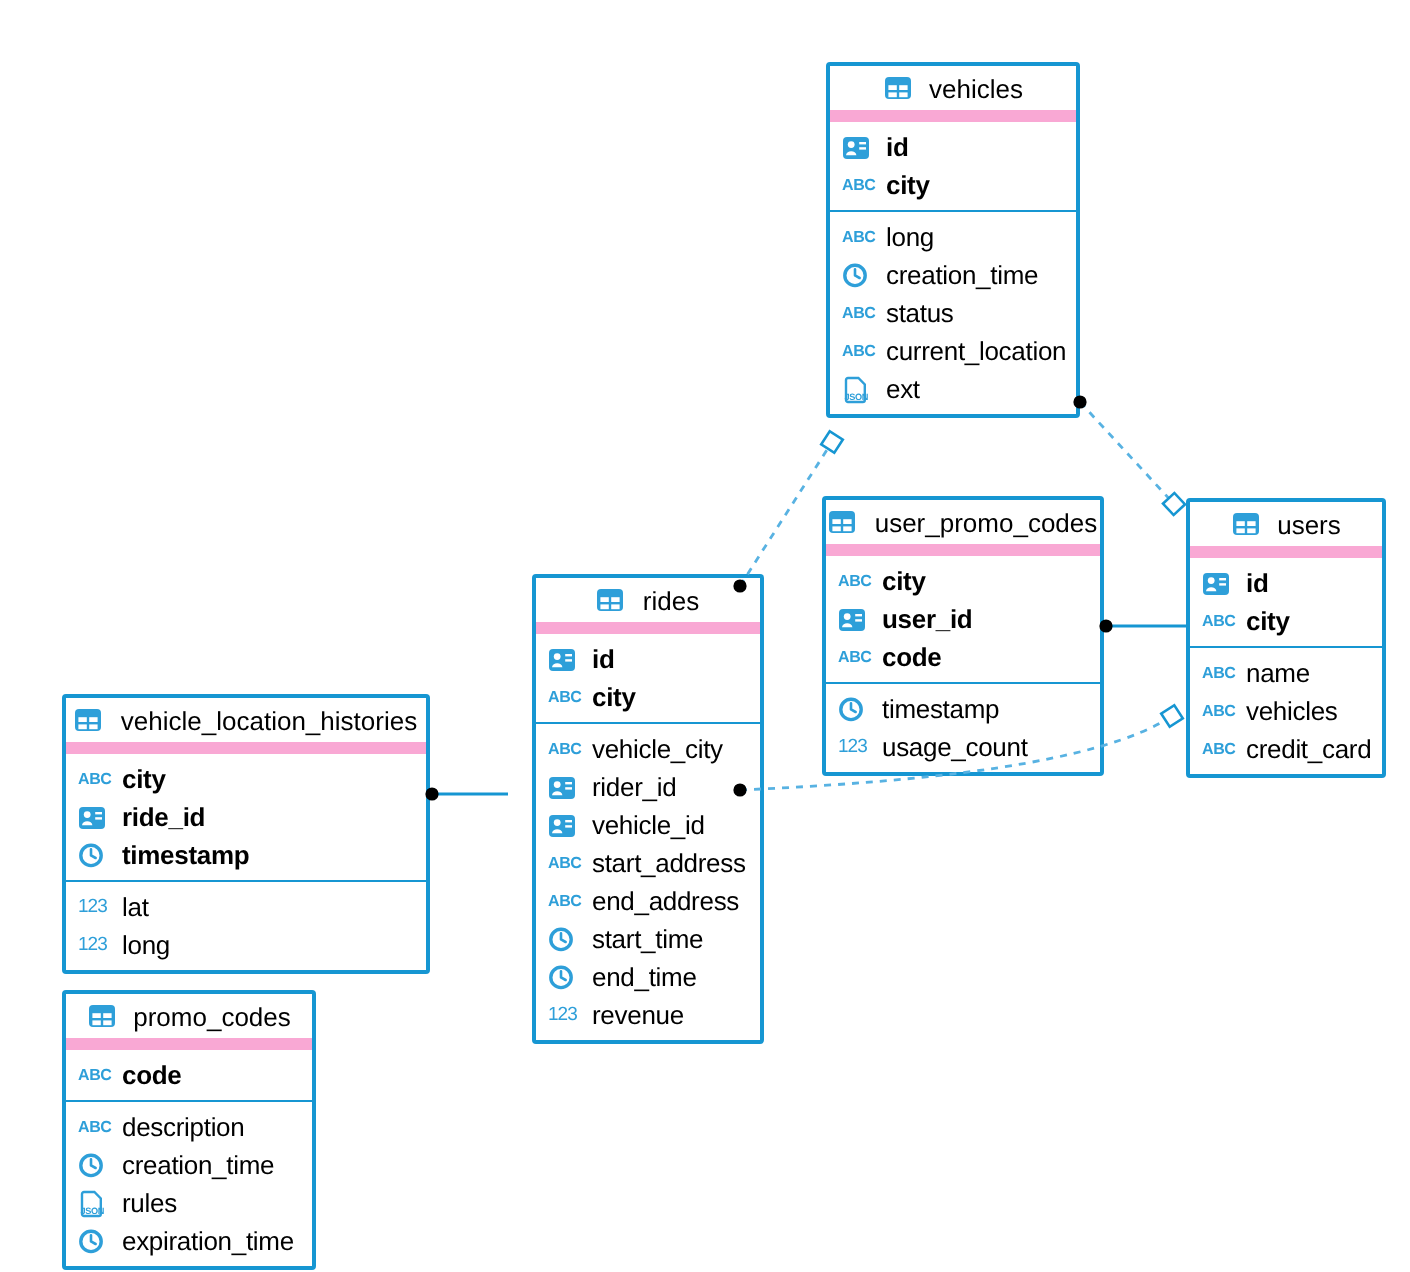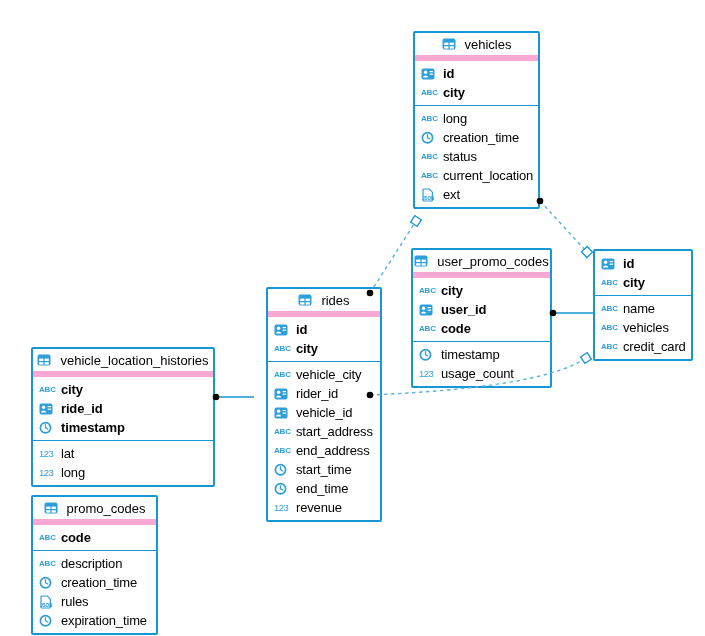--- a/index.html
+++ b/index.html
@@ -160,20 +160,32 @@
         </div>
         <div class="row">
           <span class="cicon">
             <span class="icon-123">123</span>
           </span>
           <span>usage_count</span>
         </div>
       </div>
     </div>
     <div class="tbl" style="left: 593px; top: 249px; width: 100px;">
+      <div class="tbl-title">
+        <span class="cicon">
+          <svg width="14" height="12" viewBox="0 0 14 12">
+            <rect x="0.5" y="0.5" width="13" height="11" rx="2" fill="#2e9fd9"></rect>
+            <rect x="2.2" y="4.6" width="4.2" height="2.4" fill="#fff"></rect>
+            <rect x="7.6" y="4.6" width="4.2" height="2.4" fill="#fff"></rect>
+            <rect x="2.2" y="8.2" width="4.2" height="2.4" fill="#fff"></rect>
+            <rect x="7.6" y="8.2" width="4.2" height="2.4" fill="#fff"></rect>
+          </svg>
+        </span>
+        <span>users</span>
+      </div>
       <div class="sect keys">
         <div class="row">
           <span class="cicon">
             <svg width="14" height="12" viewBox="0 0 14 12">
               <rect x="0.5" y="0.5" width="13" height="11" rx="2" fill="#2e9fd9"></rect>
               <circle cx="4.6" cy="4.3" r="1.7" fill="#fff"></circle>
               <path d="M2 9.6 C2.2 6.9 7 6.9 7.2 9.6 Z" fill="#fff"></path>
               <rect x="8.6" y="3" width="3.4" height="1.2" fill="#fff"></rect>
               <rect x="8.6" y="5.6" width="3.4" height="1.2" fill="#fff"></rect>
             </svg>

